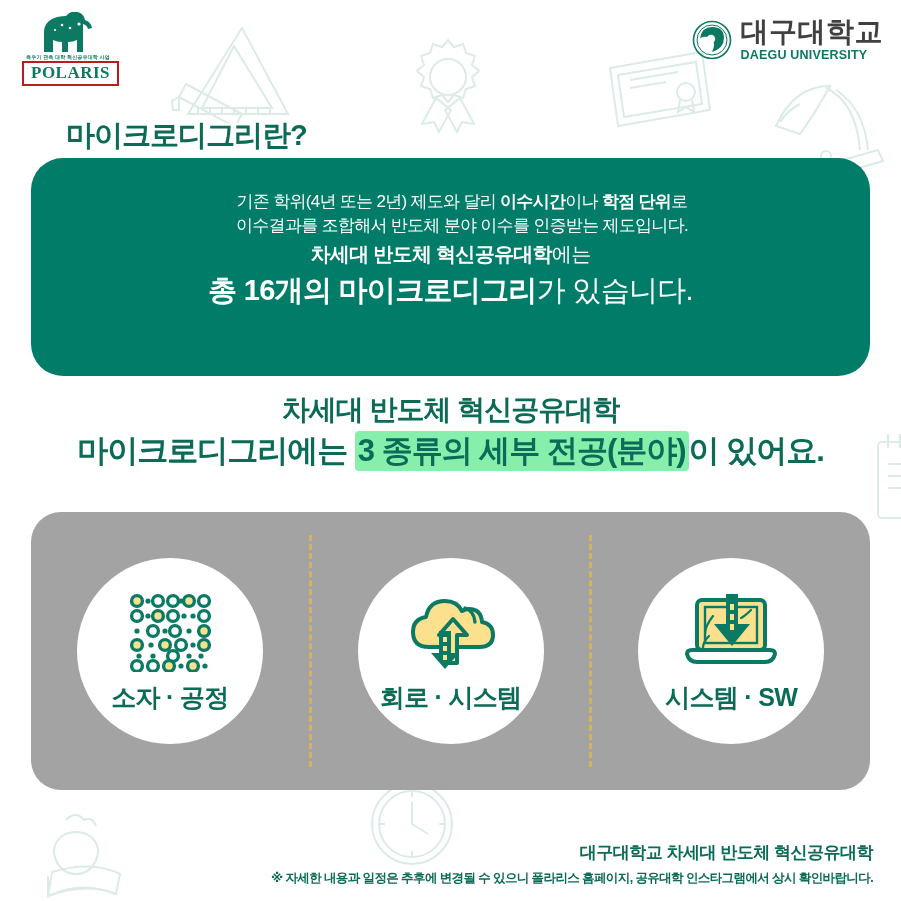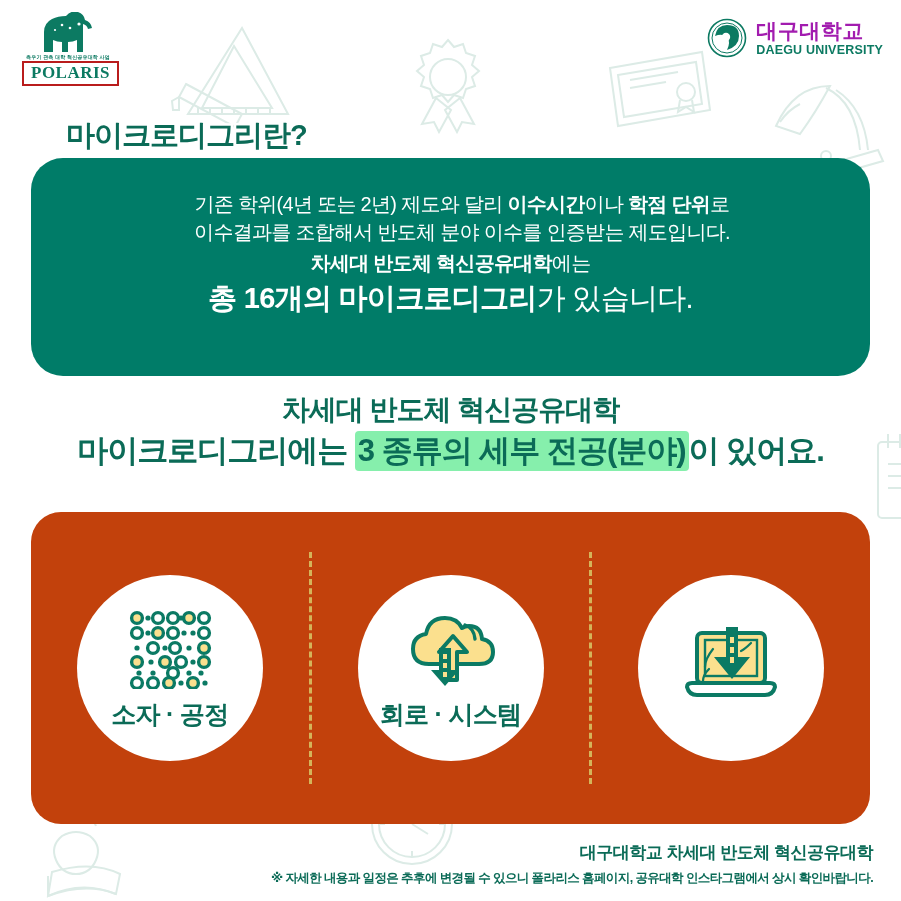--- a/index.html
+++ b/index.html
@@ -60,23 +60,23 @@
   #daegu-logo {
     position: absolute;
     right: 18px;
     top: 18px;
     display: flex;
     align-items: center;
     gap: 9px;
   }
   #daegu-text { line-height: 1; }
   #daegu-ko {
-    font-size: 21px;
-    font-weight: bold;
-    color: #a21caf;
+    font-size: 28px;
+    font-weight: bold;
+    color: #404040;
     letter-spacing: .5px;
   }
   #daegu-en {
     font-size: 12.5px;
     font-weight: bold;
     color: #0c7a62;
     letter-spacing: .2px;
     margin-top: 3px;
   }
 
@@ -108,21 +108,21 @@
     color: #ffffff;
     text-align: center;
     box-sizing: border-box;
     padding-top: 32px;
   }
   .intro-line {
     line-height: 1.42;
     letter-spacing: -.7px;
     white-space: nowrap;
   }
-  .l1, .l2 { font-size: 20px; padding-left: 23px; }
+  .l1, .l2 { font-size: 17px; padding-left: 23px; }
   .l3 { font-size: 20px; margin-top: 2px; }
   .l4 { font-size: 29px; margin-top: 1px; }
   .b { font-weight: bold; }
 
   
   #mid {
     position: absolute;
     left: 0;
     top: 392px;
     width: 901px;
@@ -139,22 +139,22 @@
     padding: 2px 3px 3px 3px;
     border-radius: 4px;
   }
 
   
   #cards-panel {
     position: absolute;
     left: 31px;
     top: 512px;
     width: 839px;
-    height: 312px;
-    background: #c2410c;
+    height: 278px;
+    background: #a3a3a3;
     border-radius: 30px;
     z-index: 2;
     display: flex;
     align-items: center;
   }
   .card {
     flex: 1 1 0;
     display: flex;
     align-items: center;
     justify-content: center;
@@ -395,20 +395,21 @@
             <path d="M28 44 q-6 6 -6 12 M32 24 q-8 10 -8 18" fill="none" stroke="#0b7a64" stroke-width="2.2" stroke-linecap="round"></path>
             <path d="M70 18 q-6 6 -10 8" fill="none" stroke="#0b7a64" stroke-width="2.2" stroke-linecap="round"></path>
             <path d="M45 2 L45 32 L33 32 L51 54 L69 32 L57 32 L57 2 Z" fill="#0b7a64"></path>
             <g fill="#fbe08e">
               <rect x="49" y="12" width="4" height="6"></rect>
               <rect x="49" y="22" width="4" height="6"></rect>
               <rect x="49" y="32" width="4" height="6"></rect>
             </g>
           </svg>
         </div>
+        <div class="bubble-label">시스템 · SW</div>
       </div>
     </div>
 
   </div>
 
   <div id="footer">
     <div id="footer-title">대구대학교 차세대 반도체 혁신공유대학</div>
     <div id="footer-note">※ 자세한 내용과 일정은 추후에 변경될 수 있으니 폴라리스 홈페이지, 공유대학 인스타그램에서 상시 확인바랍니다.</div>
   </div>
 

